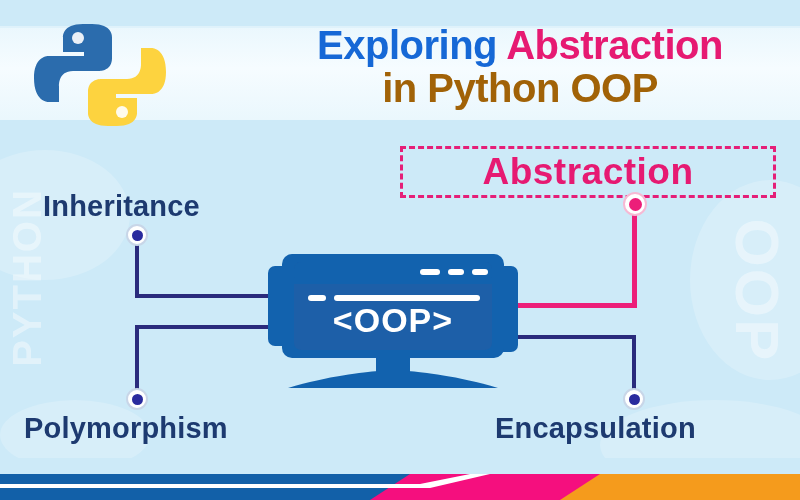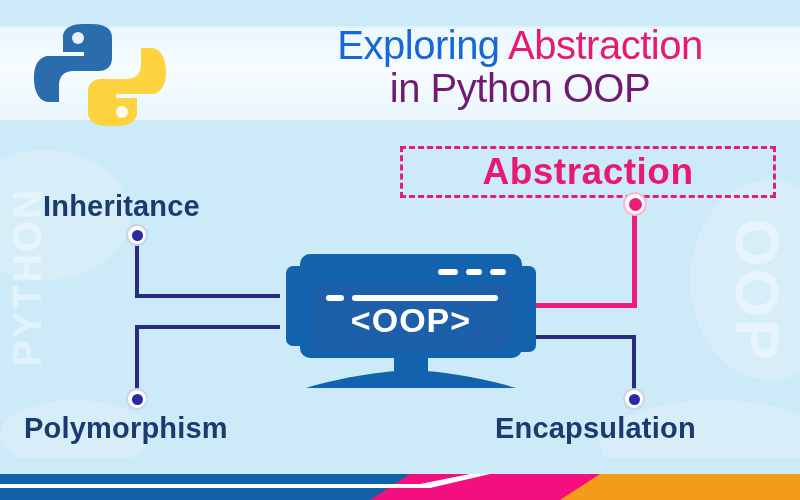--- a/index.html
+++ b/index.html
@@ -77,27 +77,27 @@
   }
 
   
   #title-block {
     position: absolute;
     left: 246px;
     top: 24px;
     width: 548px;
     text-align: center;
     line-height: 1.08;
-    font-weight: 400;
+    font-weight: 700;
     font-size: 40px;
     letter-spacing: -0.5px;
   }
   .t-blue { color: #1668d6; }
   .t-pink { color: #e61a72; }
-  .t-navy { color: #701a75; }
+  .t-navy { color: #a16207; }
   #title-line2 { display: block; }
 
   
   #abstraction-box {
     position: absolute;
     left: 400px;
     top: 146px;
     width: 376px;
     height: 52px;
     border: 3px dashed #e51f78;
@@ -150,21 +150,21 @@
     color: #1d3a70;
     font-weight: 700;
     font-size: 29px;
     white-space: nowrap;
     letter-spacing: 0.2px;
   }
 
   
   #monitor {
     position: absolute;
-    left: 286px;
+    left: 268px;
     top: 248px;
     width: 250px;
     height: 148px;
   }
 
   
   #bottom-bar {
     position: absolute;
     left: 0;
     bottom: 0;

